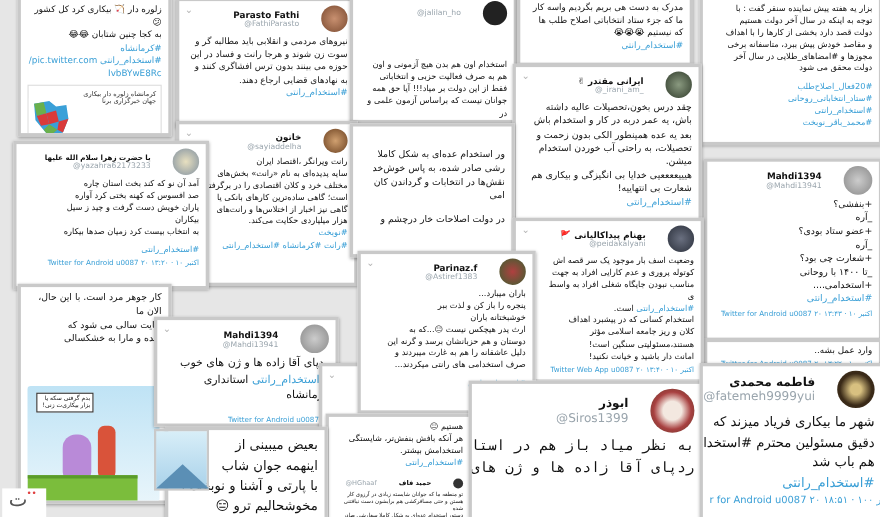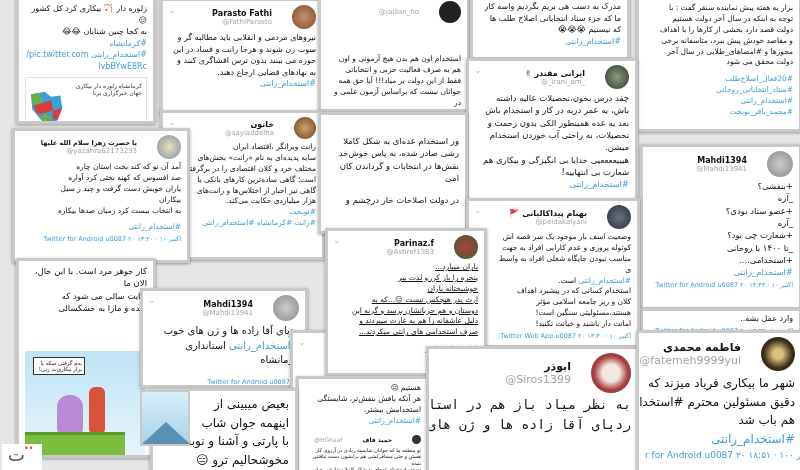--- a/index.html
+++ b/index.html
@@ -267,21 +267,21 @@
 
 <div class="card" style="left:325px;top:228px;width:162px;height:148px;">
   <span class="chev">⌄</span>
   <div class="hdr">
     <div class="avatar" style="width:24px;height:24px;background:radial-gradient(#b04040,#3a6030);"></div>
     <div class="names">
         <span class="name">Parinaz.f</span>
         <span class="handle">@Astiref1383</span>
       </div>
   </div>
-  <div class="body" style="font-size:7.5px;text-decoration:underline;">
+  <div class="body" style="font-size:7.5px;">
     <div>باران میبارد...</div>
     <div>پنجره را باز کن و لذت ببر</div>
     <div>خوشبختانه باران</div>
     <div>ارث پدر هیچکس نیست 😑...که به</div>
     <div>دوستان و هم حزبانشان برسد و گرنه این</div>
     <div>دلیل عاشقانه را هم به غارت میبردند و</div>
     <div>صرف استخدامی های رانتی میکردند...</div>
     <div class="tag" style="margin-top:6px">#استخدام_رانتی</div>
   </div>
 </div>

